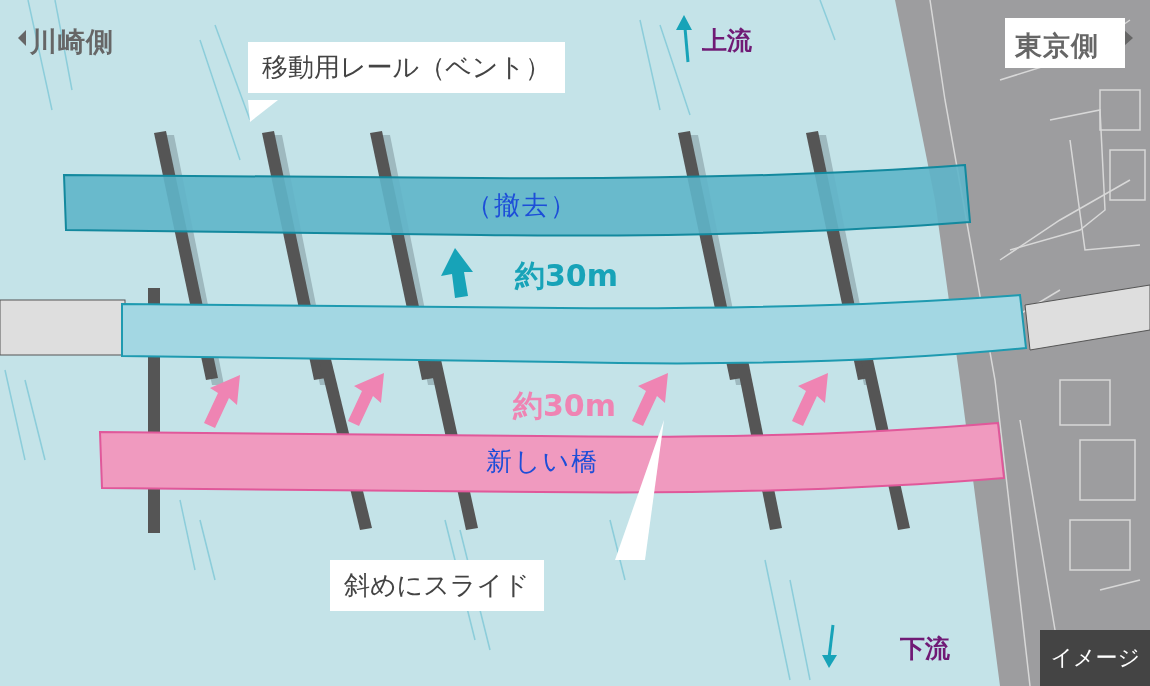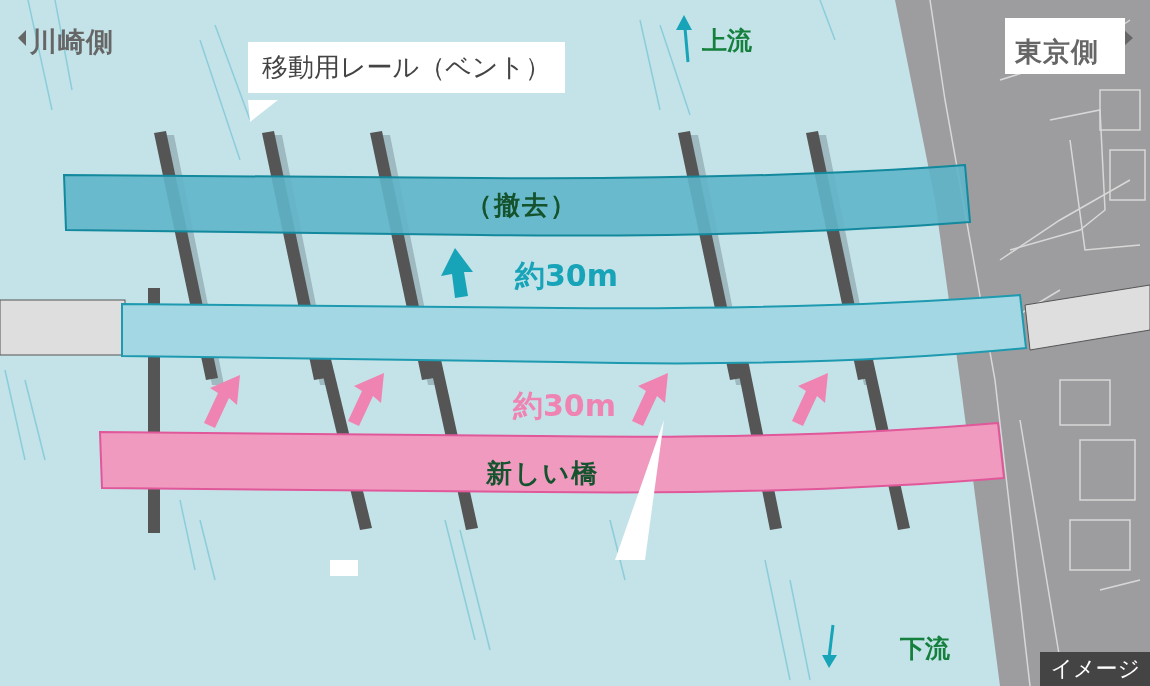--- a/index.html
+++ b/index.html
@@ -1,25 +1,25 @@
 <!DOCTYPE html>
 <html><head>
 <meta charset="utf-8">
 <style>
   html,body{margin:0;padding:0;}
   body{width:1150px;height:686px;overflow:hidden;background:#c4e3e8;font-family:"DejaVu Sans","Liberation Sans",sans-serif;}
   #stage{position:relative;width:1150px;height:686px;overflow:hidden;}
   svg#art{position:absolute;left:0;top:0;}
   .lbl{position:absolute;white-space:nowrap;}
   .side{font-size:27px;color:#666;font-weight:bold;letter-spacing:1px;}
-  .flow{font-size:25px;color:#15803d;font-weight:bold;}
-  .bridge-text{font-size:26px;color:#14532d;font-weight:bold;letter-spacing:2px;}
+  .flow{font-size:25px;color:#701a75;font-weight:bold;}
+  .bridge-text{font-size:26px;color:#1d4ed8;font-weight:normal;letter-spacing:2px;}
   .dist{font-size:30px;font-weight:bold;margin-left:25px;}
   .callout{background:#fff;color:#444;font-size:26px;padding:8px 14px;line-height:1.35;}
-  .badge{background:#444;color:#fff;font-size:22px;padding:2px 10px;}
+  .badge{background:#444;color:#fff;font-size:22px;padding:13px 10px;}
 </style>
 </head>
 <body>
 
 <div id="stage">
 <svg id="art" width="1150" height="686" viewBox="0 0 1150 686">
 
   <polygon points="895,0 1150,0 1150,686 1000,686 960,380 935,200" fill="#9d9d9f"></polygon>
   <g stroke="#d8d8d8" stroke-width="1.5" fill="none">
     <polyline points="930,0 945,100 995,380 1030,686"></polyline>
@@ -104,29 +104,30 @@
   </g>
 
   <polygon points="248,100 278,100 250,122" fill="#fff"></polygon>
   <polygon points="615,560 645,560 664,420" fill="#fff"></polygon>
 
   <polygon points="18,38 26,30 26,46" fill="#666"></polygon>
   <polygon points="1133,38 1124,30 1124,46" fill="#666"></polygon>
 </svg>
 
 <div class="lbl side" style="left:30px;top:24px;">川崎側</div>
-<div class="lbl side" style="left:1005px;top:18px;background:#fff;padding:16px 26px 4px 10px;">東京側</div>
+<div class="lbl side" style="left:1005px;top:18px;background:#fff;padding:10px 26px 4px 10px;">東京側</div>
 <div class="lbl flow" style="left:702px;top:24px;">上流</div>
 <div class="lbl flow" style="left:852px;top:632px;margin-left:48px;">下流</div>
 
 <div class="lbl callout" style="left:248px;top:42px;">移動用レール（ベント）</div>
 
 <div class="lbl bridge-text" style="left:466px;top:188px;">（撤去）</div>
-<div class="lbl bridge-text" style="left:486px;top:456px;">新しい橋</div>
+<div class="lbl bridge-text" style="left:486px;top:444px;">新しい橋</div>
 
 <div class="lbl dist" style="left:490px;top:256px;color:#17a3b8;">約30m</div>
 <div class="lbl dist" style="left:488px;top:386px;color:#ef84b3;">約30m</div>
 
 <div class="lbl callout" style="left:330px;top:560px;">
+  <div>斜めにスライド</div>
 </div>
 
 <div class="lbl badge" style="right:0;bottom:0;">イメージ</div>
 </div>
 
 </body></html>

